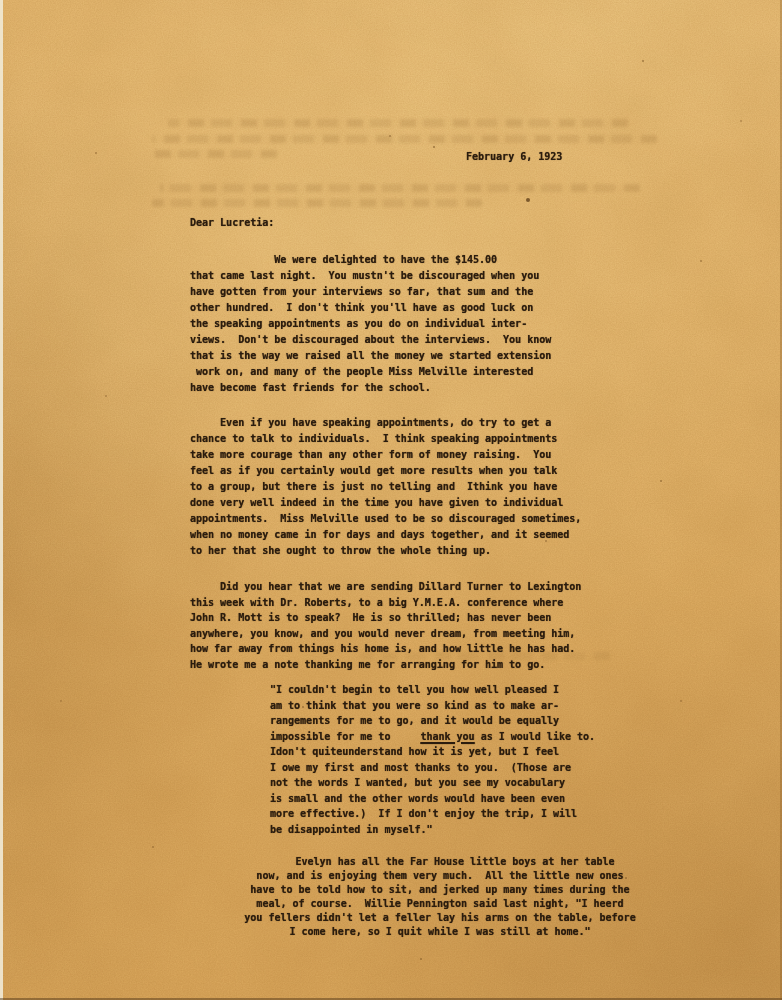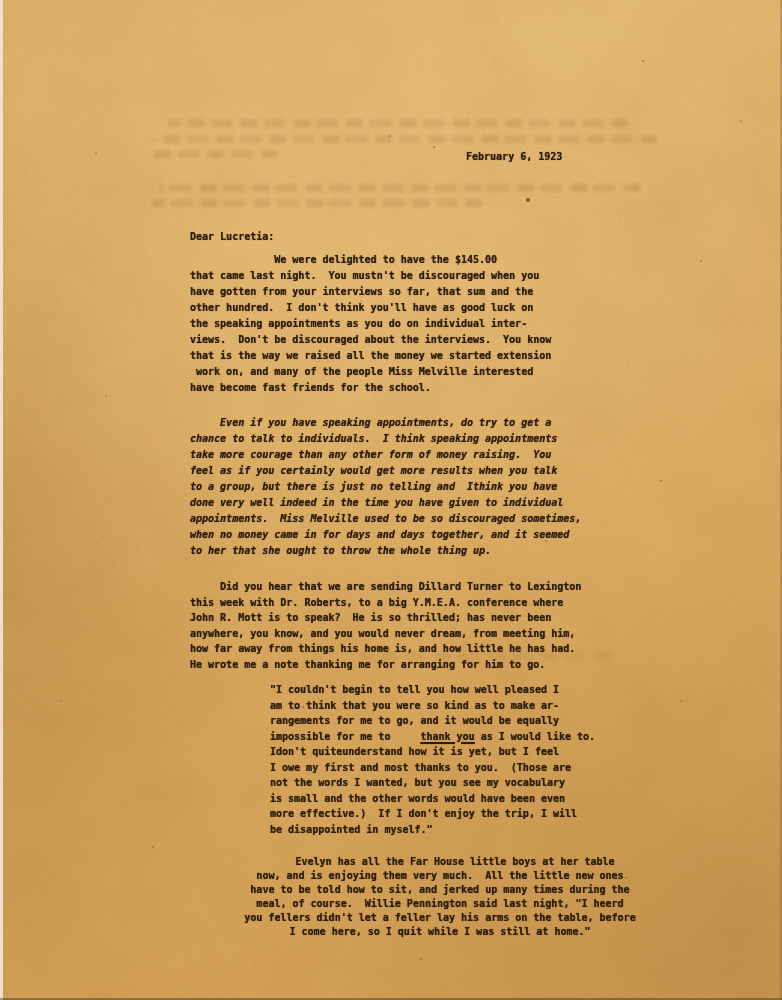--- a/index.html
+++ b/index.html
@@ -23,26 +23,26 @@
 
   .typed{
     position:absolute;
     color:var(--ink,#2a1c0e);
     font-weight:bold;
     font-size:10px;
     white-space:pre;
     text-shadow:0 0 1px rgba(48,30,12,0.55), 0.3px 0.3px 0 rgba(48,30,12,0.35);
   }
   .date-line{top:151px;left:466px;}
-  .salutation{top:231px;left:190px;}
+  .salutation{top:217px;left:190px;}
   .body-block{top:252px;left:190px;width:500px;}
   .para{white-space:pre;}
   .para .line{white-space:pre;}
   .p1{line-height:16px;margin-bottom:19px;}
-  .p2{line-height:16px;margin-bottom:16px;font-style:italic;}
+  .p2{line-height:16px;margin-bottom:16px;}
   .p3{line-height:15.5px;margin-bottom:10px;margin-top:20px;}
   .quote{line-height:15.5px;margin-left:80px;margin-bottom:18px;}
   .p4{line-height:14px;text-align:center;}
   .para u{text-decoration:underline;text-decoration-thickness:1.5px;text-underline-offset:2px;margin-left:24px;}
 
   .watermark{
     position:absolute;left:36px;top:920px;
     font-family:"Liberation Sans",sans-serif;
     font-size:40px;font-weight:400;letter-spacing:1px;
     color:var(--wm,#a9d8b1);opacity:.88;

